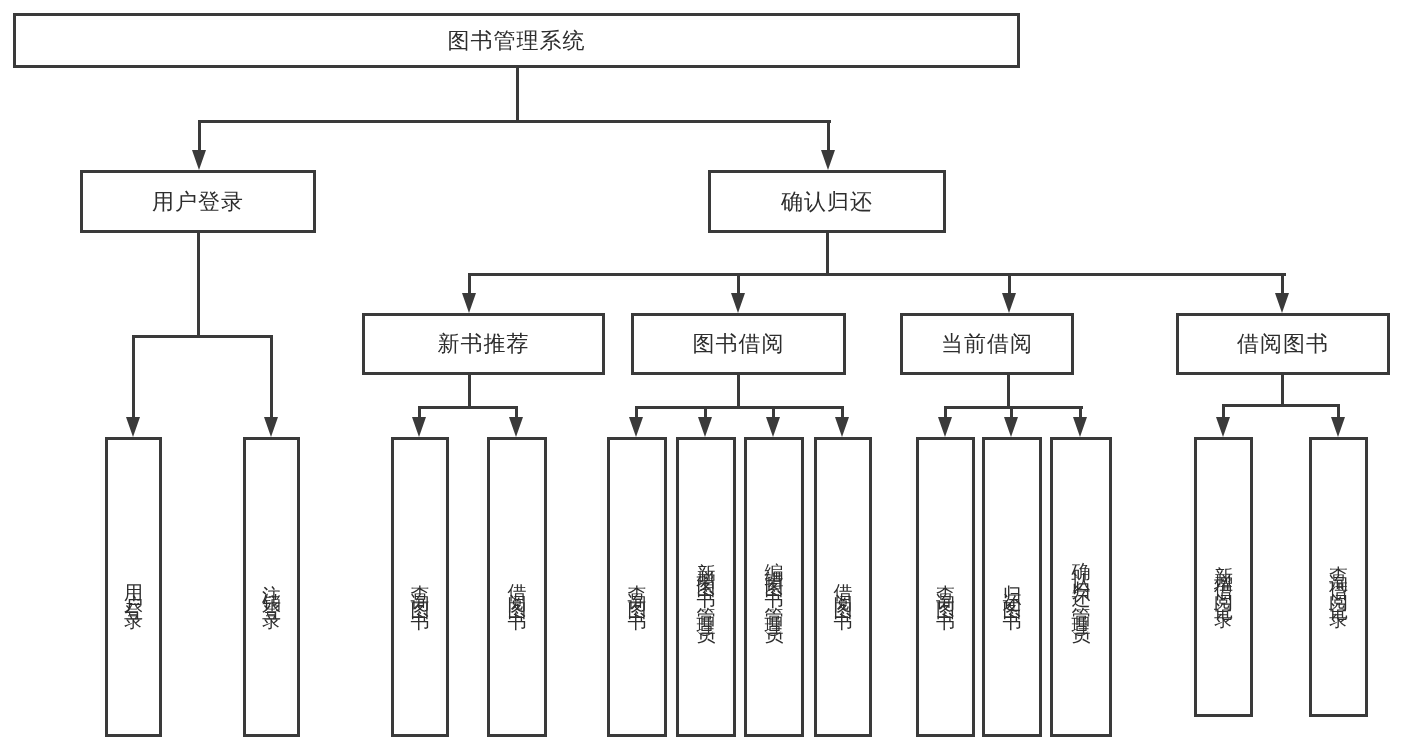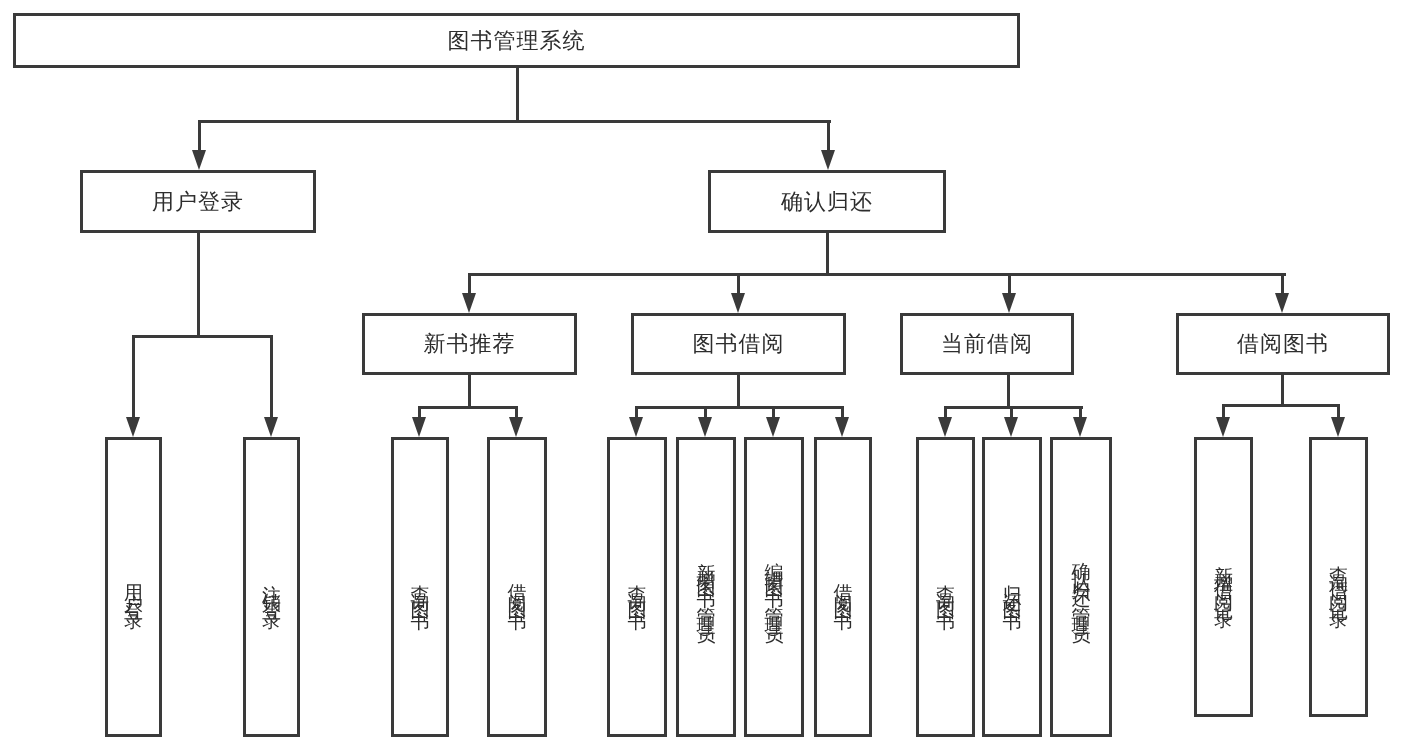--- a/index.html
+++ b/index.html
@@ -54,21 +54,21 @@
 </head>
 <body>
 
 <div class="canvas" style="--line: #3a3a3a; --text: #2d2d2d; --wm: #c49c9c; --bg: #ffffff;">
 
   <div class="box" style="left:13px;top:13px;width:1007px;height:55px;">图书管理系统</div>
 
   <div class="box" style="left:80px;top:170px;width:236px;height:63px;">用户登录</div>
   <div class="box" style="left:708px;top:170px;width:238px;height:63px;">确认归还</div>
 
-  <div class="box" style="left:362px;top:313px;width:215px;height:62px;">新书推荐</div>
+  <div class="box" style="left:362px;top:313px;width:243px;height:62px;">新书推荐</div>
   <div class="box" style="left:631px;top:313px;width:215px;height:62px;">图书借阅</div>
   <div class="box" style="left:900px;top:313px;width:174px;height:62px;">当前借阅</div>
   <div class="box" style="left:1176px;top:313px;width:214px;height:62px;">借阅图书</div>
 
   <div class="vbox" style="left:105px;top:437px;width:57px;height:300px;">用户登录</div>
   <div class="vbox" style="left:243px;top:437px;width:57px;height:300px;">注销登录</div>
 
   <div class="vbox" style="left:391px;top:437px;width:58px;height:300px;">查询图书</div>
   <div class="vbox" style="left:487px;top:437px;width:60px;height:300px;">借阅图书</div>
 

